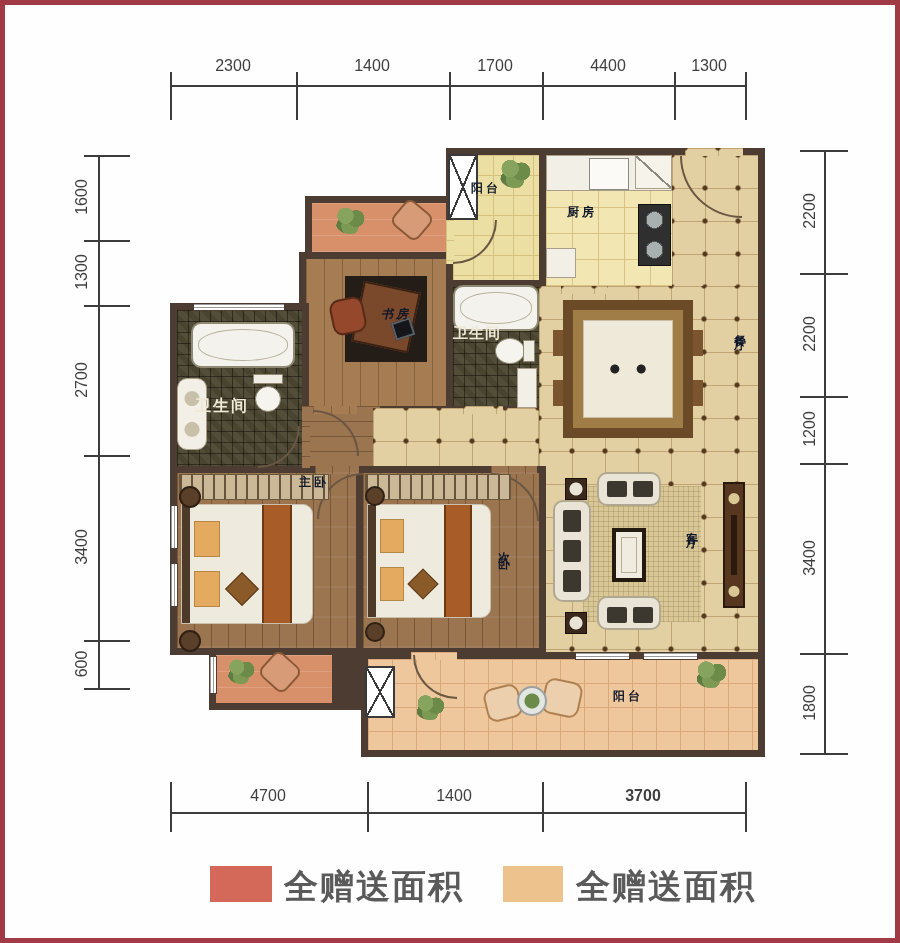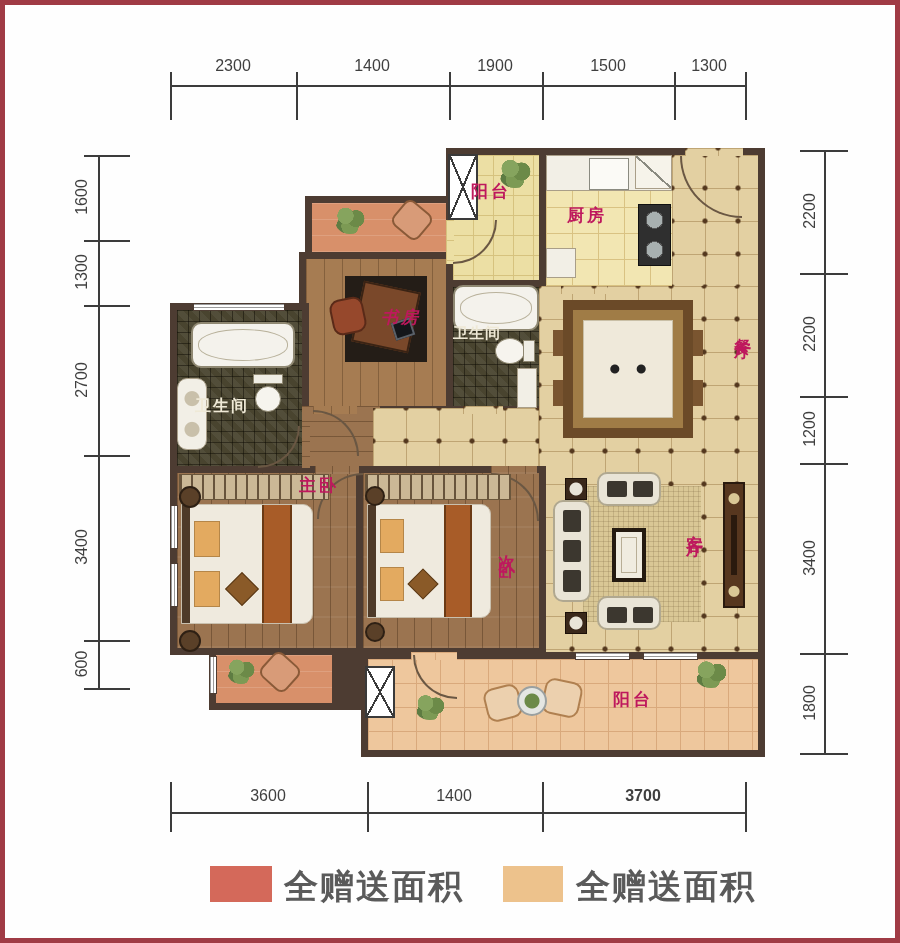--- a/index.html
+++ b/index.html
@@ -58,21 +58,21 @@
   
   .f{position:absolute;z-index:8;box-sizing:border-box;}
   .plant{background:radial-gradient(circle at 35% 35%,#86a45e 0 30%,transparent 31%),
     radial-gradient(circle at 70% 45%,#6c8a48 0 32%,transparent 33%),
     radial-gradient(circle at 50% 72%,#7c9a54 0 34%,transparent 35%),
     radial-gradient(circle at 30% 70%,#5e7c42 0 26%,transparent 27%);
     border-radius:45% 55% 50% 50%;}
   .white{background:#f2efe6;border:1px solid #a99e88;}
   .tub{border-radius:10px;position:absolute;z-index:8;background:#f4f2ec;border:2px solid #8f8872;box-sizing:border-box;}
   .tub i{position:absolute;inset:5px;border:1.5px solid #b9b29c;border-radius:50%/46%;display:block;}
-  .label{position:absolute;z-index:12;color:#be185d;font-weight:bold;font-size:17px;letter-spacing:3px;white-space:nowrap;}
+  .label{position:absolute;z-index:12;color:#0f172a;font-weight:bold;font-size:12px;letter-spacing:3px;white-space:nowrap;}
   .label.lt{color:#efe9d6;}
   .vtext{writing-mode:vertical-rl;letter-spacing:6px;}
   
   .swatch{position:absolute;z-index:10;}
   .legendText{position:absolute;z-index:10;font-size:34px;font-weight:600;color:#5a5a5a;letter-spacing:2px;}
   .cushion{position:absolute;background:#3c372f;border-radius:2px;}
 </style>
 </head>
 <body>
 
@@ -81,32 +81,32 @@
 <div>
   <div class="dline" style="left:170px;top:85px;width:575px;height:2px;"></div>
   <div class="dtick" style="left:170px;top:72px;width:2px;height:48px;"></div>
   <div class="dtick" style="left:296px;top:72px;width:2px;height:48px;"></div>
   <div class="dtick" style="left:449px;top:72px;width:2px;height:48px;"></div>
   <div class="dtick" style="left:542px;top:72px;width:2px;height:48px;"></div>
   <div class="dtick" style="left:674px;top:72px;width:2px;height:48px;"></div>
   <div class="dtick" style="left:745px;top:72px;width:2px;height:48px;"></div>
   <span class="dlabel" style="left:233px;top:66px;">2300</span>
   <span class="dlabel" style="left:372px;top:66px;">1400</span>
-  <span class="dlabel" style="left:495px;top:66px;">1900</span>
-  <span class="dlabel" style="left:608px;top:66px;">1500</span>
+  <span class="dlabel" style="left:495px;top:66px;">1700</span>
+  <span class="dlabel" style="left:608px;top:66px;">4400</span>
   <span class="dlabel" style="left:709px;top:66px;">1300</span>
 </div>
 
 <div>
   <div class="dline" style="left:170px;top:812px;width:575px;height:2px;"></div>
   <div class="dtick" style="left:170px;top:782px;width:2px;height:50px;"></div>
   <div class="dtick" style="left:367px;top:782px;width:2px;height:50px;"></div>
   <div class="dtick" style="left:542px;top:782px;width:2px;height:50px;"></div>
   <div class="dtick" style="left:745px;top:782px;width:2px;height:50px;"></div>
-  <span class="dlabel" style="left:268px;top:796px;">3600</span>
+  <span class="dlabel" style="left:268px;top:796px;">4700</span>
   <span class="dlabel" style="left:454px;top:796px;">1400</span>
   <span class="dlabel" style="left:643px;top:796px;font-weight:bold;">3700</span>
 </div>
 
 <div>
   <div class="dline" style="left:98px;top:155px;width:2px;height:535px;"></div>
   <div class="dtick" style="left:84px;top:155px;width:46px;height:2px;"></div>
   <div class="dtick" style="left:84px;top:240px;width:46px;height:2px;"></div>
   <div class="dtick" style="left:84px;top:305px;width:46px;height:2px;"></div>
   <div class="dtick" style="left:84px;top:455px;width:46px;height:2px;"></div>

